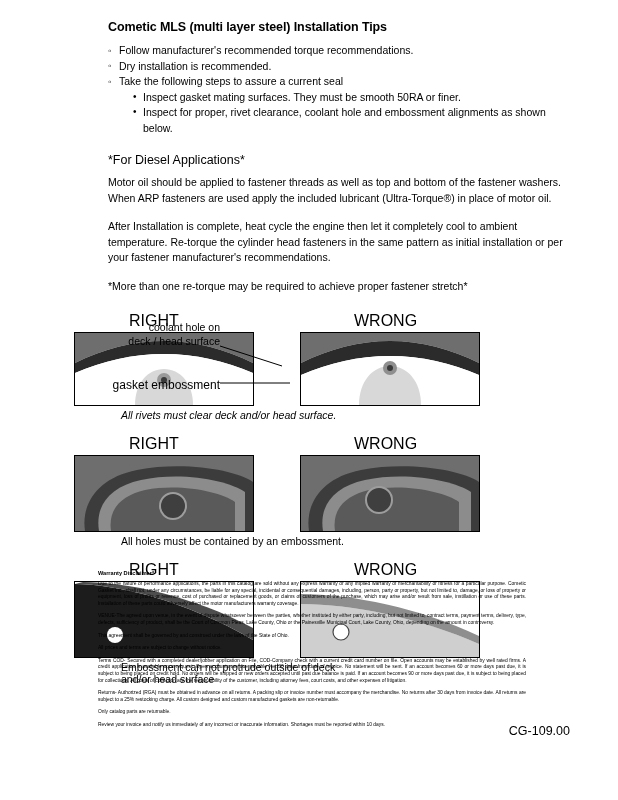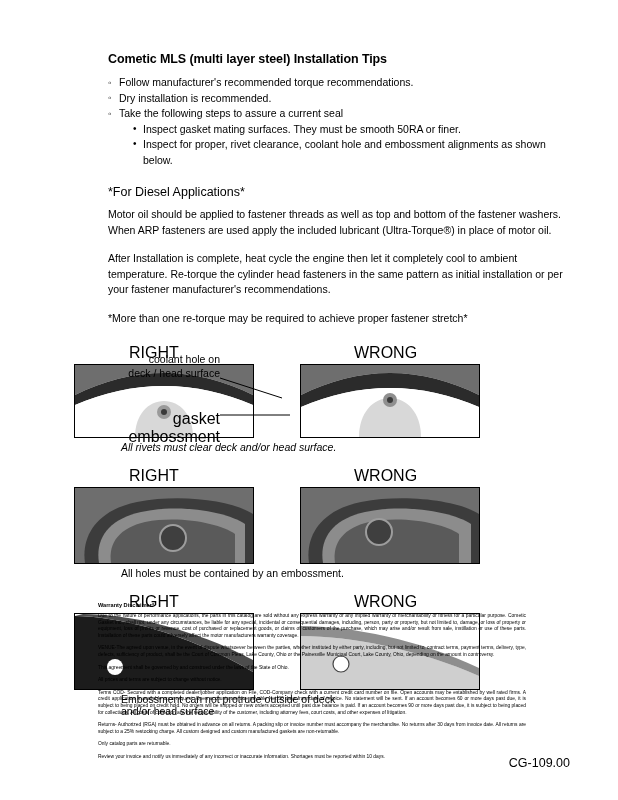--- a/index.html
+++ b/index.html
@@ -14,21 +14,20 @@
     color: #000000;
     position: relative;
     overflow: hidden;
   }
   .page {
     position: relative;
     width: 618px;
     height: 764px;
     box-sizing: border-box;
     padding: 20px 40px 0 40px;
-    margin-top: 32px;
   }
   h1.title {
     font-size: 12.5px;
     font-weight: bold;
     margin: 0 0 9px 68px;
     letter-spacing: -0.1px;
   }
   ul.bullets {
     list-style: none;
     margin: 0 0 0 68px;
@@ -136,21 +135,21 @@
     top: 320px;
     font-size: 10.5px;
     line-height: 14px;
     text-align: right;
     width: 132px;
   }
   .callout-2 {
     position: absolute;
     left: 88px;
     top: 378px;
-    font-size: 16px;
+    font-size: 12px;
     text-align: right;
     width: 132px;
   }
   .warranty {
     position: absolute;
     left: 98px;
     top: 570px;
     width: 428px;
   }
   .warranty h3 {

